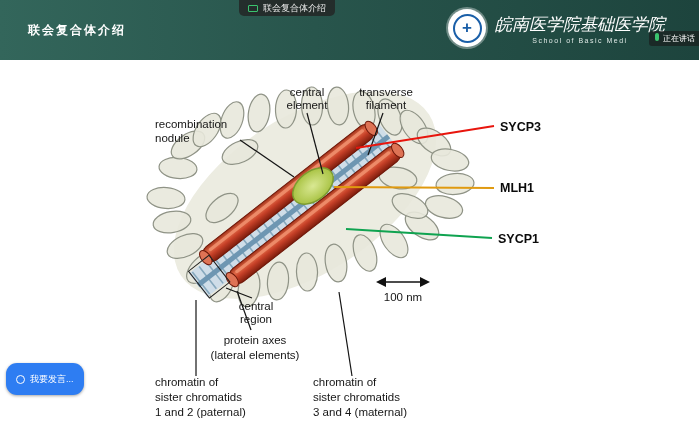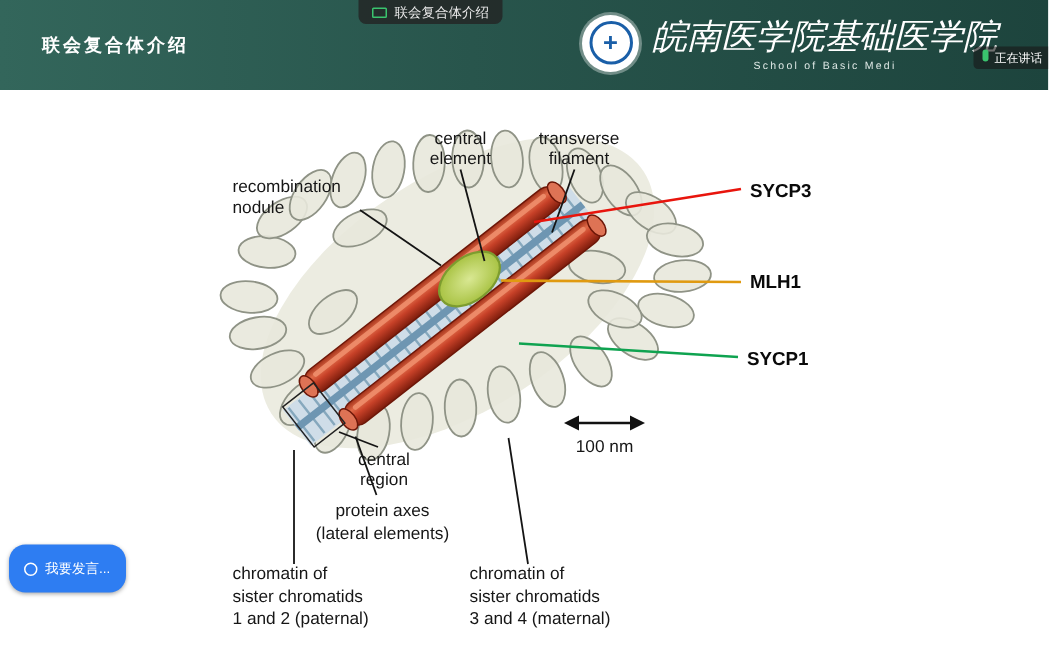--- a/index.html
+++ b/index.html
@@ -9,21 +9,21 @@
   
   .header{position:absolute;top:0;left:0;width:699px;height:60px;
     background:linear-gradient(90deg,#33665b 0%,#28554c 45%,#1d443d 100%);
     display:flex;align-items:center}
   .title{color:#ffffff;font-size:12px;font-weight:bold;margin-left:28px;letter-spacing:2px}
   .school{position:absolute;right:34px;top:9px;display:flex;align-items:center;gap:9px}
   .logo{width:38px;height:38px;border-radius:50%;background:#ffffff;display:flex;align-items:center;justify-content:center;
     box-shadow:0 0 0 2px rgba(255,255,255,.35)}
   .logo-inner{width:29px;height:29px;border-radius:50%;border:2px solid #1a5fa8;color:#1a5fa8;
     display:flex;align-items:center;justify-content:center;font-size:17px;font-weight:bold}
-  .school-cn{color:#ffffff;font-size:23px;font-family:"DejaVu Serif",serif;font-style:italic;white-space:nowrap}
+  .school-cn{color:#ffffff;font-size:17px;font-family:"DejaVu Serif",serif;font-style:italic;white-space:nowrap}
   .school-en{color:#dfe9e6;font-size:7px;letter-spacing:1.5px;text-align:center;margin-top:1px}
 
   
   .share-pill{position:absolute;top:0;left:239px;height:16px;background:rgba(35,35,35,.8);
     border-radius:0 0 5px 5px;color:#e9e9e9;font-size:9px;display:flex;align-items:center;gap:5px;padding:0 9px;z-index:5}
   .share-icon{width:10px;height:7px;border:1px solid #3ac46e;border-radius:1px}
   .speaking-pill{position:absolute;top:31px;right:0;background:rgba(25,25,25,.62);color:#ffffff;font-size:8px;
     padding:2px 4px 2px 6px;display:flex;align-items:flex-start;gap:4px;border-radius:3px 0 0 3px;z-index:5}
   .mic-icon{width:4px;height:8px;background:#3ac46e;border-radius:2px}
   .float-btn{position:absolute;left:6px;top:363px;height:19px;background:#2e7df2;border:none;border-radius:11px;

